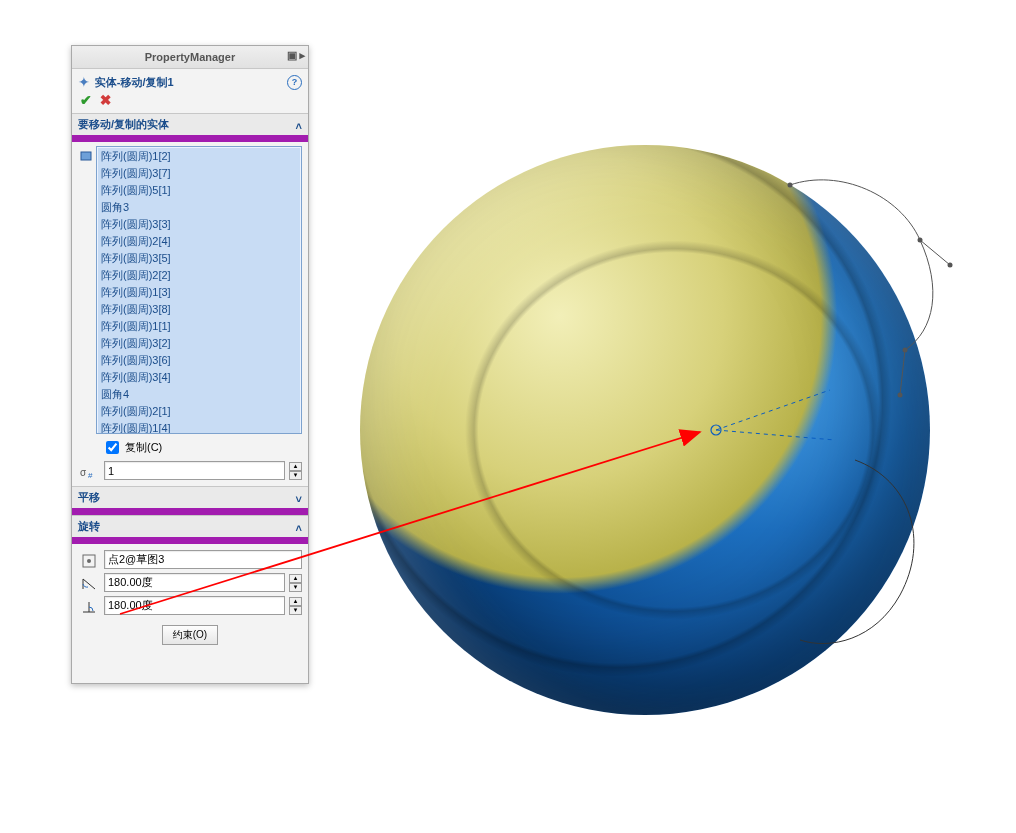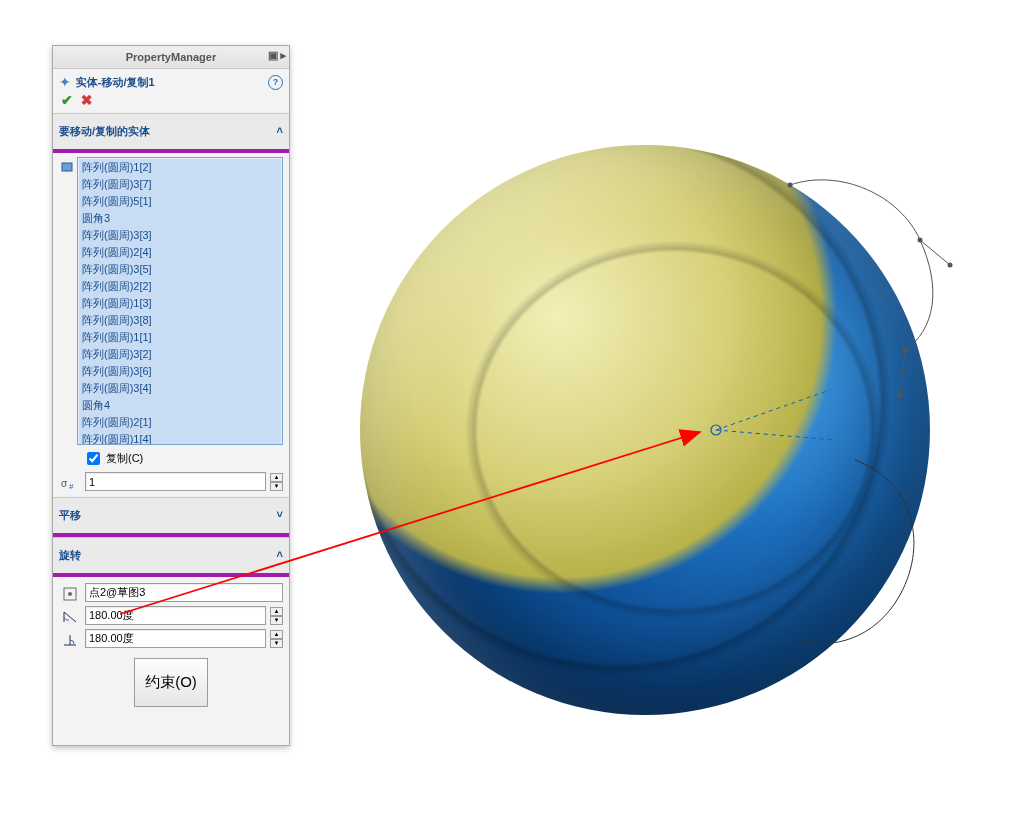--- a/index.html
+++ b/index.html
@@ -7,21 +7,21 @@
     font-family: "Microsoft YaHei", "Segoe UI", Tahoma, sans-serif;
     font-size: 11px;
     background: #ffffff;
     width: 1016px;
     height: 833px;
     position: relative;
     overflow: hidden;
   }
   .panel {
     position: absolute;
-    left: 52px;
+    left: 71px;
     top: 45px;
     width: 236px;
     background: #f3f3f3;
     border: 1px solid #a9a9a9;
     box-shadow: 0 2px 6px rgba(0,0,0,0.25);
   }
   .pm-title {
     display: flex;
     align-items: center;
     justify-content: center;
@@ -62,27 +62,27 @@
     display: flex;
     gap: 8px;
     padding: 0 8px 5px 8px;
     font-size: 14px;
   }
   .ok-icon { color: #2e9a2e; font-weight: bold; }
   .cancel-icon { color: #d23b3b; font-weight: bold; }
   .section-header {
     background: #eaeaea;
     border-top: 1px solid #c7c7c7;
-    border-bottom: 4px solid #a21caf;
-    padding: 10px 6px;
+    border-bottom: 7px solid #a21caf;
+    padding: 3px 6px;
     font-weight: bold;
     color: #1b4d8b;
     display: flex;
     justify-content: space-between;
-    align-items: flex-start;
+    align-items: flex-end;
     cursor: pointer;
   }
   .section-body {
     padding: 4px 6px;
     background: #f3f3f3;
   }
   .bodies-row {
     display: flex;
   }
   .side-icon {
@@ -134,22 +134,22 @@
     display:flex; flex-direction:column;
   }
   .spin-btns button {
     height:9px; line-height:6px; font-size:7px;
     border:1px solid #9c9c9c; background:#f0f0f0; padding:0;
     cursor:pointer;
   }
   .constrain-btn {
     display:block;
     margin: 8px auto 4px auto;
-    padding: 14px 10px;
-    font-size: 15px;
+    padding: 2px 10px;
+    font-size: 10px;
     border:1px solid #9c9c9c;
     background: linear-gradient(#fdfdfd,#e6e6e6);
     cursor:pointer;
   }
   .blank-strip { height: 30px; background:#f3f3f3; }
 
   .sphere {
     position:absolute;
     left: 360px; top: 145px;
     width: 570px; height: 570px;

